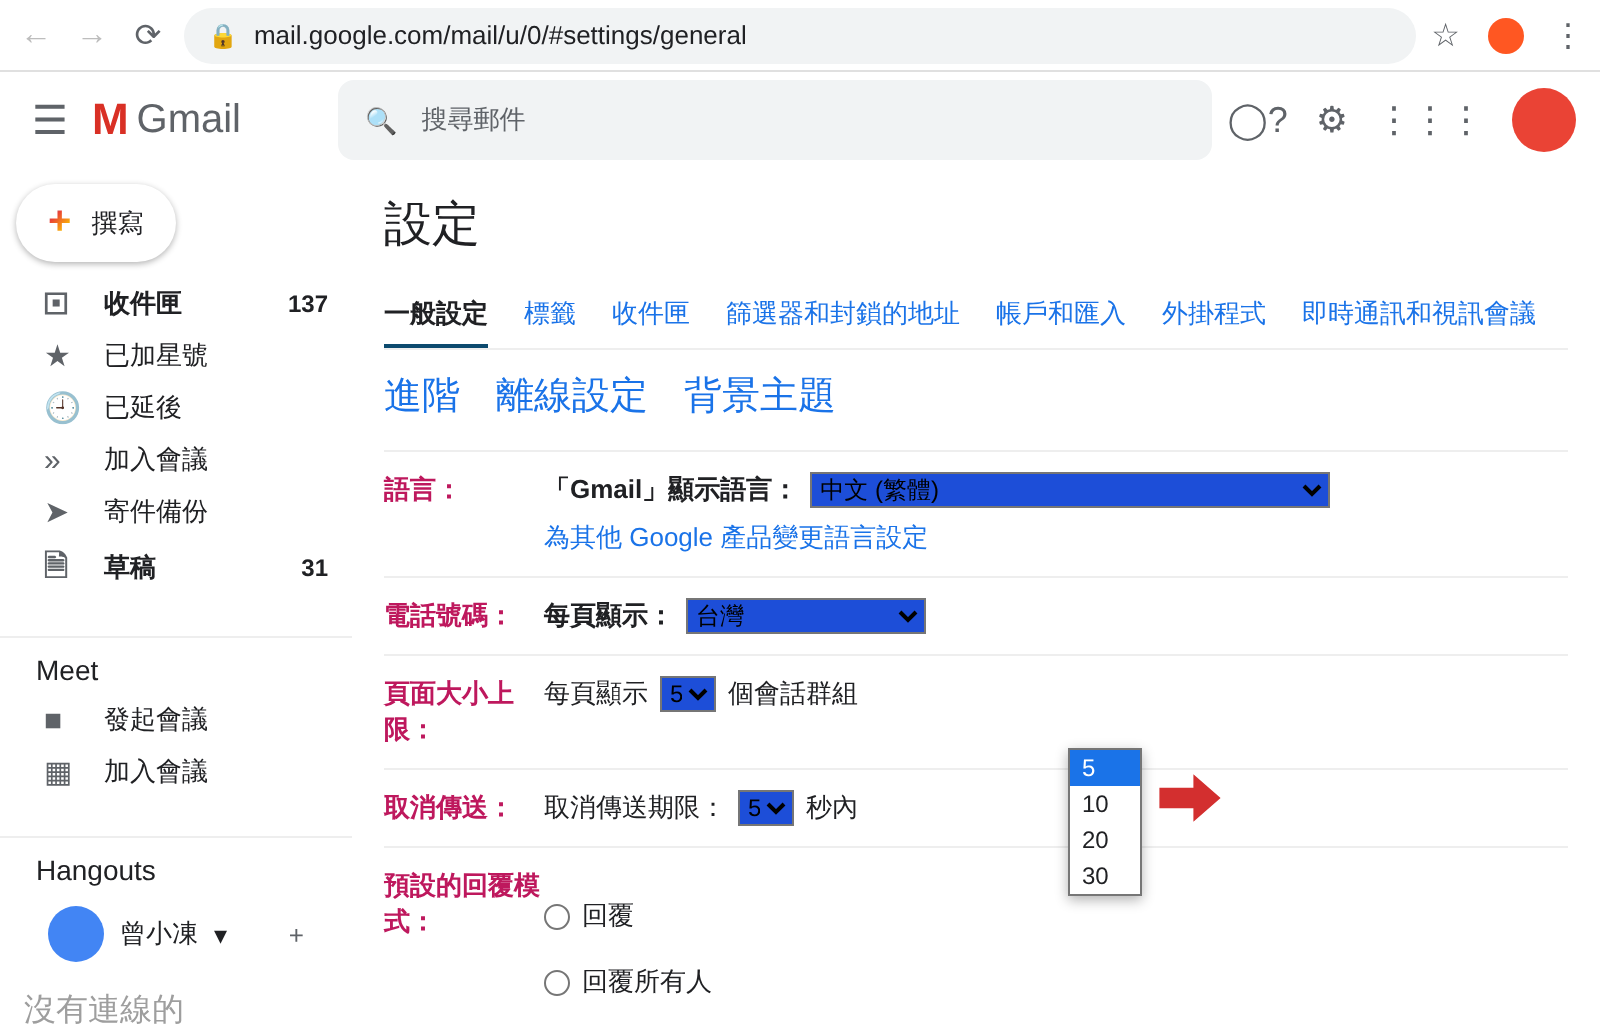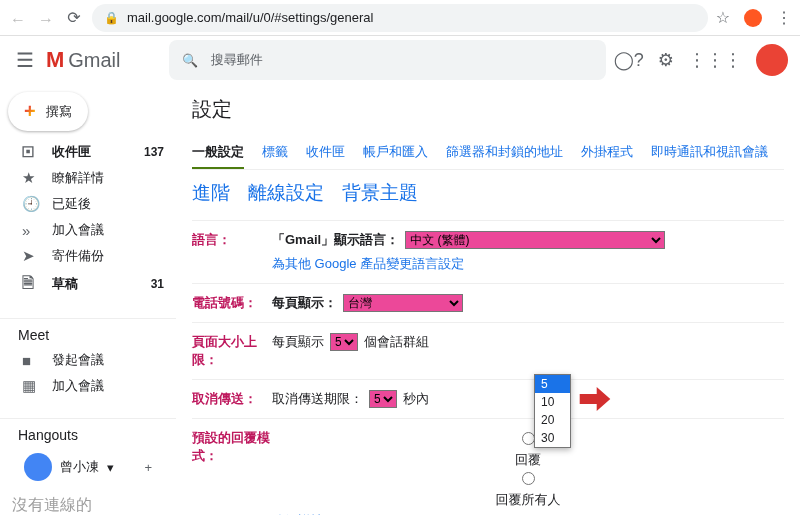--- a/index.html
+++ b/index.html
@@ -27,35 +27,35 @@
 .nav-item .icon{color:#5f6368;width:16px;font-size:15px;}
 .nav-item.bold{font-weight:bold;}
 .nav-count{margin-left:auto;font-size:12px;color:#5f6368;}
 .nav-item.bold .nav-count{font-weight:bold;color:#202124;}
 .side-sec{padding:8px 12px 4px 18px;font-size:14px;color:#202124;border-top:1px solid #eee;margin-top:19px;}
 .hangouts{padding:6px 24px;display:flex;align-items:center;gap:8px;}
 .h-avatar{width:28px;height:28px;border-radius:50%;background:#4285f4;}
 .no-contact{padding:8px 12px;color:#9e9e9e;font-size:16px;}
 .side-bottom{margin-top:auto;display:flex;justify-content:space-around;padding:6px 0;border-top:1px solid #eee;color:#5f6368;font-size:16px;}
 .content{flex:1;padding:12px 16px;overflow:auto;position:relative;}
-.title{font-size:20px;color:#202124;margin-bottom:14px;}
+.title{font-size:24px;color:#202124;margin-bottom:14px;}
 .tabs{display:flex;gap:18px;border-bottom:1px solid #eee;font-size:13px;color:#1a73e8;}
 .tab{padding:6px 0;cursor:pointer;}
-.tab.active{color:#202124;font-weight:bold;border-bottom:2px solid #4d7c0f;}
+.tab.active{color:#202124;font-weight:bold;border-bottom:2px solid #0c4a6e;}
 .subtabs{display:flex;gap:18px;padding:10px 0 14px;font-size:19px;color:#1a73e8;}
 .row{display:flex;padding:10px 0;border-top:1px solid #eee;font-size:13px;}
 .row-label{width:80px;font-weight:bold;color:#be185d;}
 .row-body{flex:1;}
 .inline{display:flex;align-items:flex-start;gap:6px;flex-wrap:wrap;}
 .link{color:#1a73e8;cursor:pointer;}
-select{font-size:12px;border:1px solid #767676;background:#ec4899;}
+select{font-size:12px;border:1px solid #767676;background:#1d4ed8;}
 .sel-wide{width:260px;}
 .sel-med{width:120px;}
 .sel-sm{width:28px;}
-.radio-row{display:flex;align-items:center;gap:6px;margin:3px 0;flex-direction:column;}
+.radio-row{display:flex;align-items:center;gap:6px;margin:15px 0;}
 .dropdown-open{position:absolute;left:358px;top:290px;background:#fff;border:1px solid #767676;box-shadow:0 2px 6px rgba(0,0,0,.3);font-size:12px;}
 .dropdown-open div{padding:2px 16px 2px 6px;}
 .dropdown-open .sel{background:#1a73e8;color:#fff;}
 .arrow{position:absolute;left:402px;top:298px;}
 .arrow svg{width:34px;height:34px;}
 </style>
 </head>
 <body>
 
 <div class="browser-bar">
@@ -97,21 +97,21 @@
       <span class="compose-plus">+</span>
       <span>撰寫</span>
     </div>
     <div class="nav-item bold">
         <span class="icon">🞔</span>
         <span>收件匣</span>
         <span class="nav-count">137</span>
       </div>
     <div class="nav-item">
         <span class="icon">★</span>
-        <span>瞭解詳情</span>
+        <span>已加星號</span>
       </div>
     <div class="nav-item">
         <span class="icon">🕘</span>
         <span>已延後</span>
       </div>
     <div class="nav-item">
         <span class="icon">»</span>
         <span>加入會議</span>
       </div>
     <div class="nav-item">
@@ -148,22 +148,22 @@
       <span>📞</span>
     </div>
   </div>
 
   <div class="content">
     <div class="title">設定</div>
     <div class="tabs">
       <span class="tab active">一般設定</span>
       <span class="tab">標籤</span>
       <span class="tab">收件匣</span>
+      <span class="tab">篩選器和封鎖的地址</span>
       <span class="tab">帳戶和匯入</span>
-      <span class="tab">篩選器和封鎖的地址</span>
       <span class="tab">外掛程式</span>
       <span class="tab">即時通訊和視訊會議</span>
     </div>
     <div class="subtabs">
       <span class="link">進階</span>
       <span class="link">離線設定</span>
       <span class="link">背景主題</span>
     </div>
 
     <div class="row">

